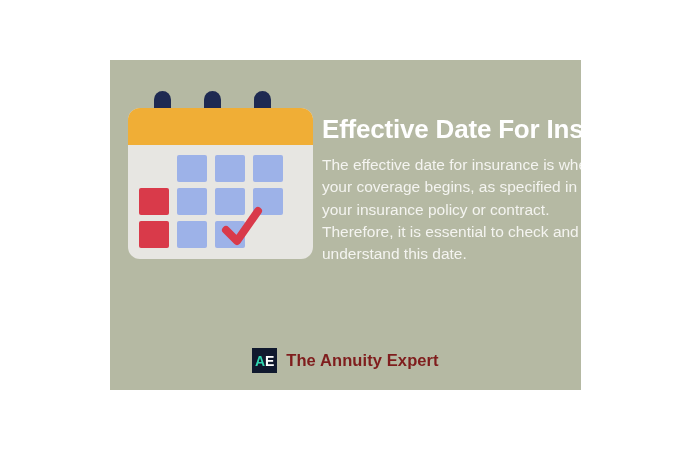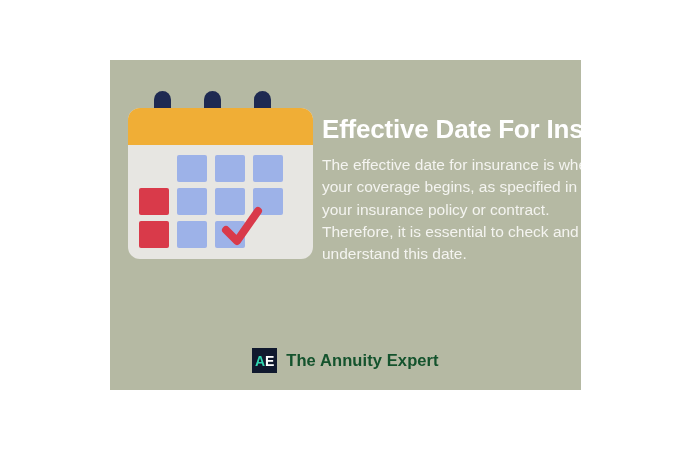--- a/index.html
+++ b/index.html
@@ -146,21 +146,21 @@
   }
   .brand-mark {
     width: 25px;
     height: 25px;
     background: #10192e;
     position: relative;
     flex: none;
   }
   .brand-mark svg { display: block; }
   .brand-name {
-    color: #14532d;
+    color: #7f1d1d;
     font-size: 16.5px;
     font-weight: bold;
     letter-spacing: 0.1px;
     white-space: nowrap;
   }
 </style>
 </head>
 <body>
 
 <div class="canvas">

